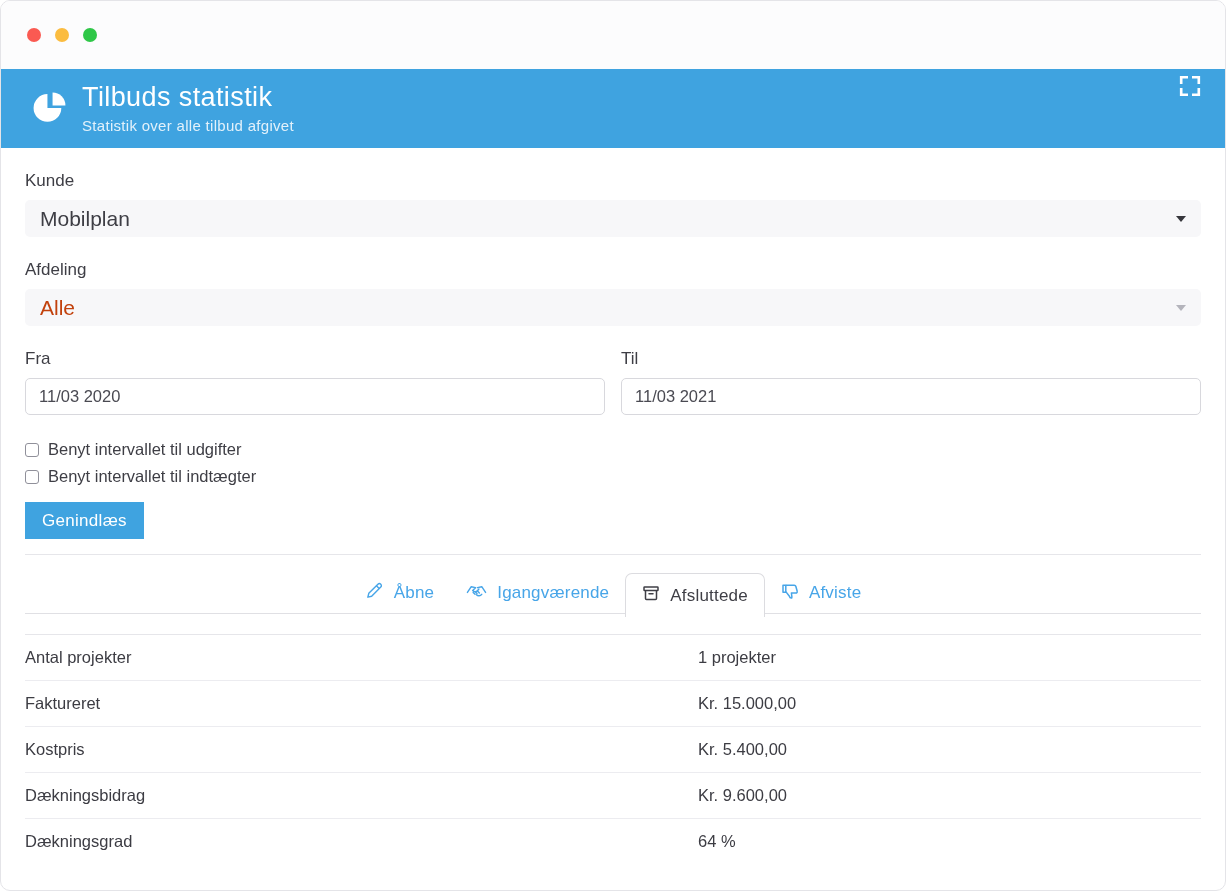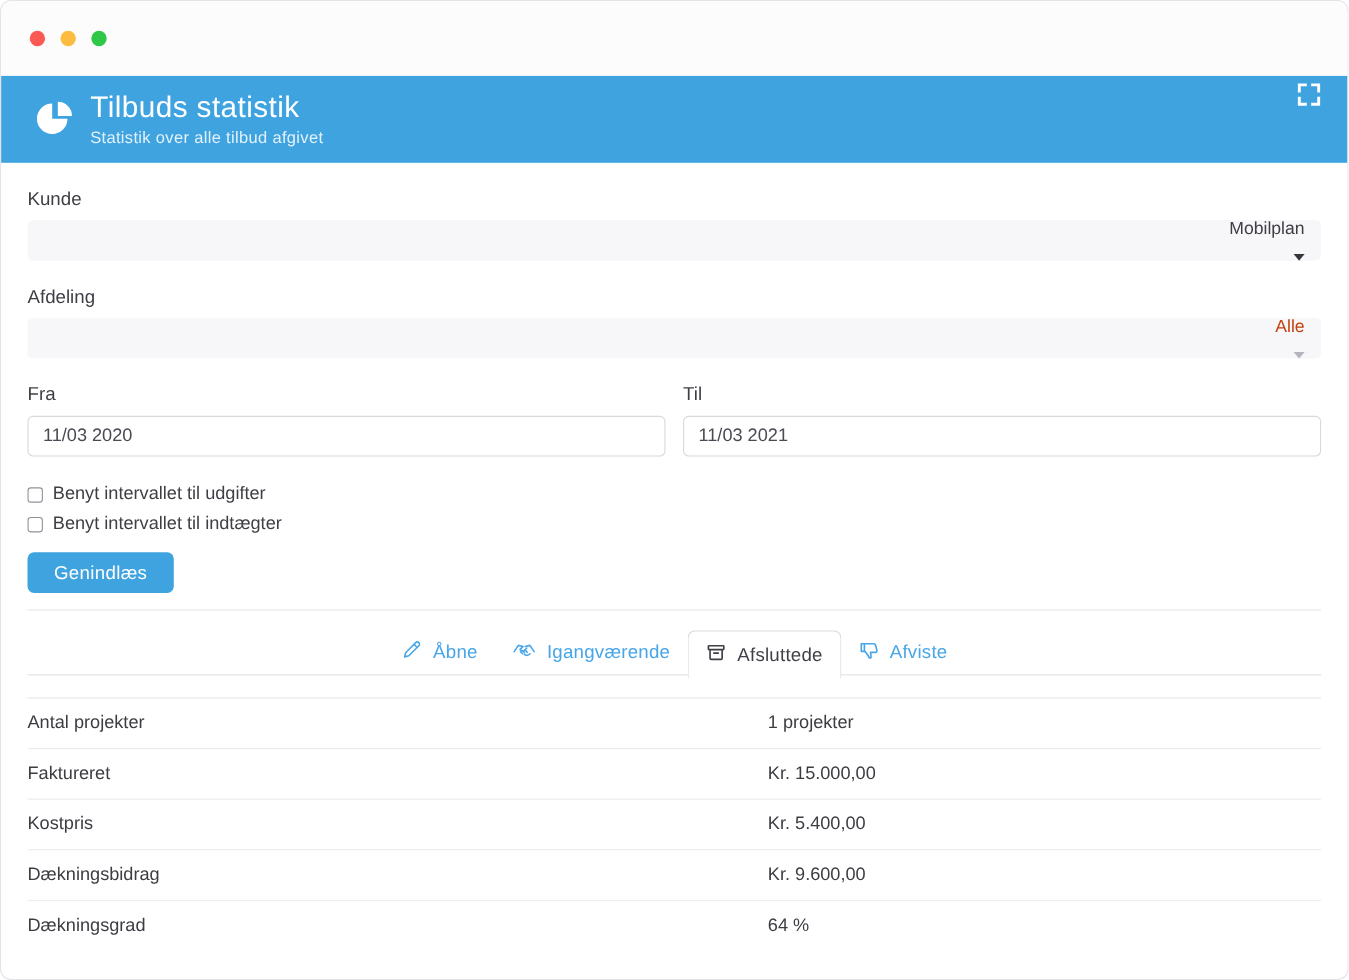--- a/index.html
+++ b/index.html
@@ -18,35 +18,35 @@
   .appbar-icon{width:37px;height:37px;margin:0 14px 0 6px;flex:0 0 auto;}
   .appbar-titles{display:flex;flex-direction:column;}
   .app-title{font-size:27px;letter-spacing:.4px;line-height:1.05;font-weight:400;}
   .app-subtitle{font-size:15px;color:rgba(255,255,255,.85);margin-top:5px;letter-spacing:.3px;}
   .fullscreen-btn{margin-left:auto;align-self:flex-start;margin-top:6px;background:none;border:none;padding:0;width:22px;height:22px;cursor:pointer;}
   .fullscreen-btn svg{display:block;}
 
   
   .content{padding:0 24px;}
   .field-label{margin-top:23px;margin-bottom:9px;font-size:17px;color:#3e3e45;}
-  .select-field{height:37px;background:#f7f7f9;border-radius:5px;display:flex;align-items:flex-end;justify-content:space-between;padding:0 15px;font-size:16px;color:#3e3e45;cursor:pointer;flex-direction:column;}
+  .select-field{height:37px;background:#f7f7f9;border-radius:5px;display:flex;align-items:center;justify-content:space-between;padding:0 15px;font-size:21px;color:#3e3e45;cursor:pointer;}
   .select-field .caret{width:0;height:0;border-left:5.5px solid transparent;border-right:5.5px solid transparent;border-top:6.5px solid #36363c;}
   .select-field.disabled{color:#c2410c;cursor:default;}
   .select-field.disabled .caret{border-top-color:#b4b4bc;}
 
   .date-row{display:flex;gap:16px;}
   .date-col{flex:1;}
   .date-input{box-sizing:border-box;width:100%;height:37px;border:1px solid #d8d8dd;border-radius:5px;padding:0 13px;font-size:16.5px;color:#4a4a52;background:#fff;font-family:inherit;outline:none;}
 
   .checkbox-row{display:flex;align-items:center;gap:9px;font-size:16.5px;color:#3e3e45;}
   .checkbox-row.first{margin-top:25px;}
   .checkbox-row + .checkbox-row{margin-top:8px;}
   .cb{appearance:none;-webkit-appearance:none;width:14px;height:14px;border:1.5px solid #90909a;border-radius:3px;background:#fff;margin:0;cursor:pointer;flex:0 0 auto;}
 
-  .reload-btn{margin-top:16px;height:37px;padding:0 24px;background:#3fa3e0;color:#fff;border:none;border-radius:6px;font-size:17px;font-family:inherit;cursor:pointer;letter-spacing:.3px;}
+  .reload-btn{margin-top:16px;height:37px;padding:0 17px;background:#3fa3e0;color:#fff;border:none;border-radius:0;font-size:17px;font-family:inherit;cursor:pointer;letter-spacing:.3px;}
 
   .divider{border-top:1px solid #e6e6ea;margin-top:15px;}
 
   
   .tabbar{position:relative;display:flex;justify-content:center;align-items:flex-start;margin-top:18px;height:44px;}
   .tabbar::after{content:'';position:absolute;left:0;right:0;bottom:3px;border-bottom:1px solid #e0e0e4;z-index:0;}
   .tab{position:relative;z-index:1;display:flex;align-items:center;gap:10px;height:40px;padding:0 16px;font-size:17px;color:#47a5e8;background:none;border:none;font-family:inherit;cursor:pointer;letter-spacing:.2px;}
   .tab svg{flex:0 0 auto;}
   .tab.active{color:#3f3f46;background:#fff;border:1px solid #dcdce0;border-bottom:none;border-radius:7px 7px 0 0;height:44px;z-index:2;}
 

